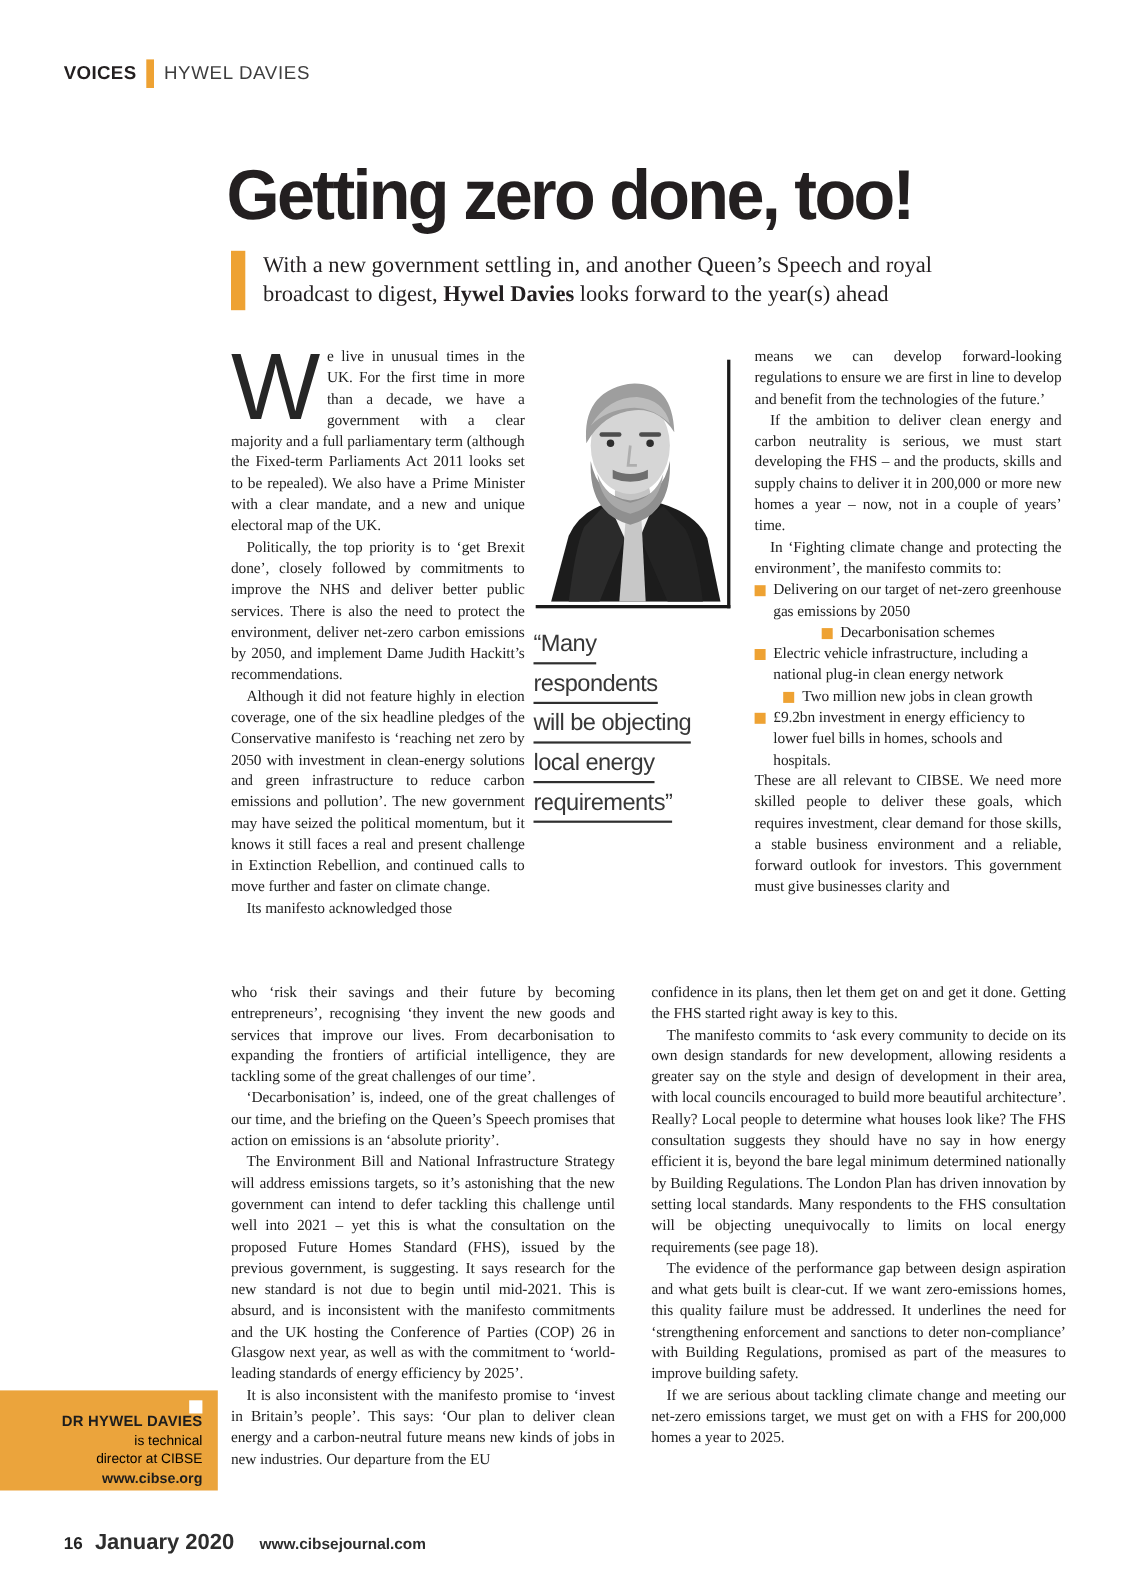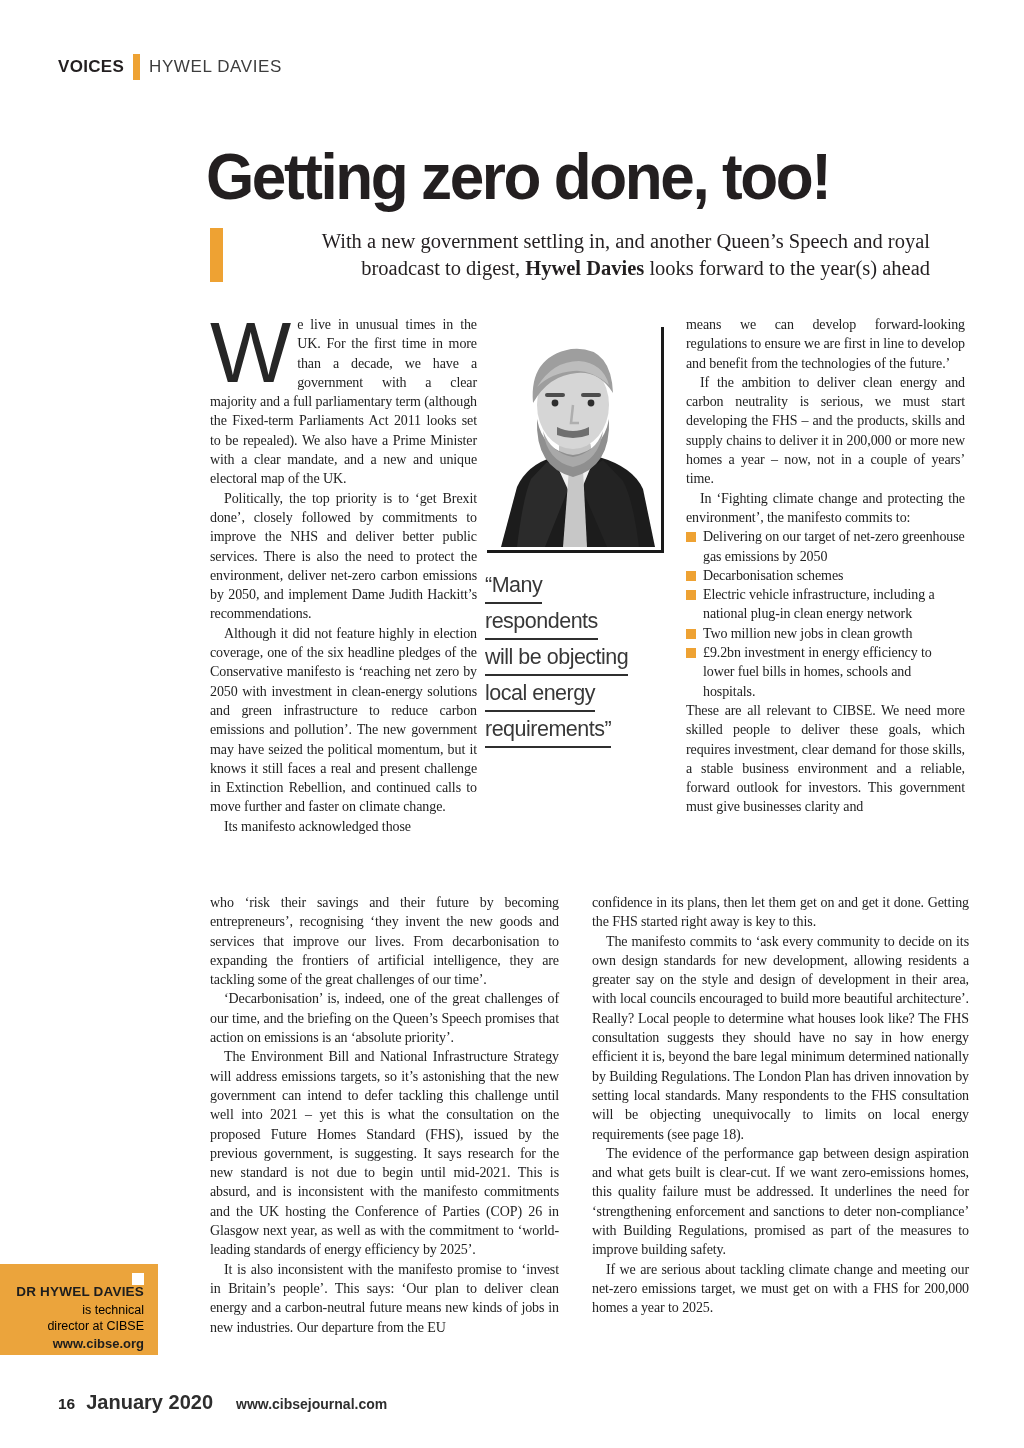--- a/index.html
+++ b/index.html
@@ -15,54 +15,54 @@
   .kicker .bar { width:7px; height:26px; background:#eea233; }
   .kicker .author { font-size:17px; color:#3d3d3d; letter-spacing:.6px; }
   
   .title {
     position:absolute; left:206px; top:140px; width:760px;
     font-family:"Liberation Sans","DejaVu Sans",sans-serif;
     font-weight:bold; font-size:64px; letter-spacing:-2.5px; color:#231f20;
     transform:scaleX(.97); transform-origin:left top; white-space:nowrap;
   }
   
-  .standfirst { position:absolute; left:210px; top:228px; width:720px; display:flex; gap:16px;text-align:right; }
+  .standfirst { position:absolute; left:210px; top:228px; width:720px; display:flex; gap:16px; }
   .standfirst .bar { width:13px; height:54px; background:#eea233; flex:none; }
   .standfirst .text { font-size:20.5px; line-height:27px; color:#231f20; }
   .standfirst .text b { font-weight:bold; }
   
   .bodycol { position:absolute; text-align:justify; font-size:14px; line-height:19.3px;
              letter-spacing:-.1px; color:#222; }
   .bodycol p { text-indent:14px; }
   .bodycol p.noindent { text-indent:0; }
   .col1 { left:210px; top:315px; width:267px; height:578px; }
   .col3 { left:686px; top:315px; width:279px; height:578px; }
   .row2L { left:210px; top:893px; width:349px; height:470px; }
   .row2R { left:592px; top:893px; width:377px; height:470px; }
   .dropcap {
     float:left; font-family:"Liberation Sans","DejaVu Sans",sans-serif;
     font-size:86px; line-height:68px; font-weight:400; color:#262626;
     margin:3px 9px 0 0; letter-spacing:-3px;
   }
   
   ul.bullets { list-style:none; }
-  ul.bullets li { display:flex; gap:7px; text-align:left; }
+  ul.bullets li { display:flex; gap:7px; text-align:left;justify-content:center; }
   ul.bullets .sq { flex:none; width:10px; height:10px; background:#eea233; margin-top:5px; }
   
   .photo-frame { position:absolute; left:487px; top:327px; width:177px; height:226px;
                  border-right:3px solid #1a1a1a; border-bottom:3px solid #1a1a1a; }
   .photo-frame svg { display:block; }
   
   .pullquote { position:absolute; left:485px; top:573px; width:195px;
                font-family:"Liberation Sans","DejaVu Sans",sans-serif; color:#383838; }
   .pq-line { margin-bottom:5px; }
   .pq-line span { display:inline-block; font-size:21.5px; letter-spacing:-.5px;
                   padding-bottom:4px; border-bottom:2px solid #2f2f2f; }
   
-  .author-box { position:absolute; left:0; top:1264px; width:158px; height:91px;
+  .author-box { position:absolute; left:0; top:1264px; width:198px; height:91px;
                 background:#eba43c; text-align:right; padding:20px 14px 0 10px;
                 font-family:"Liberation Sans","DejaVu Sans",sans-serif; }
   .author-box .white-sq { position:absolute; top:9px; right:14px; width:12px; height:12px; background:#ffffff; }
   .author-box .name { font-weight:bold; font-size:13.5px; color:#1d1d1d; letter-spacing:.2px; }
   .author-box .role { font-size:12.5px; line-height:16px; color:#000000; margin-top:3px; }
   .author-box .url { font-weight:bold; font-size:13px; color:#1d1d1d; margin-top:2px; }
   
   .footer { position:absolute; left:58px; top:1391px; display:flex; align-items:baseline; gap:11px;
             font-family:"Liberation Sans","DejaVu Sans",sans-serif; color:#232323; }
   .footer .pn { font-weight:bold; font-size:15.5px; }

